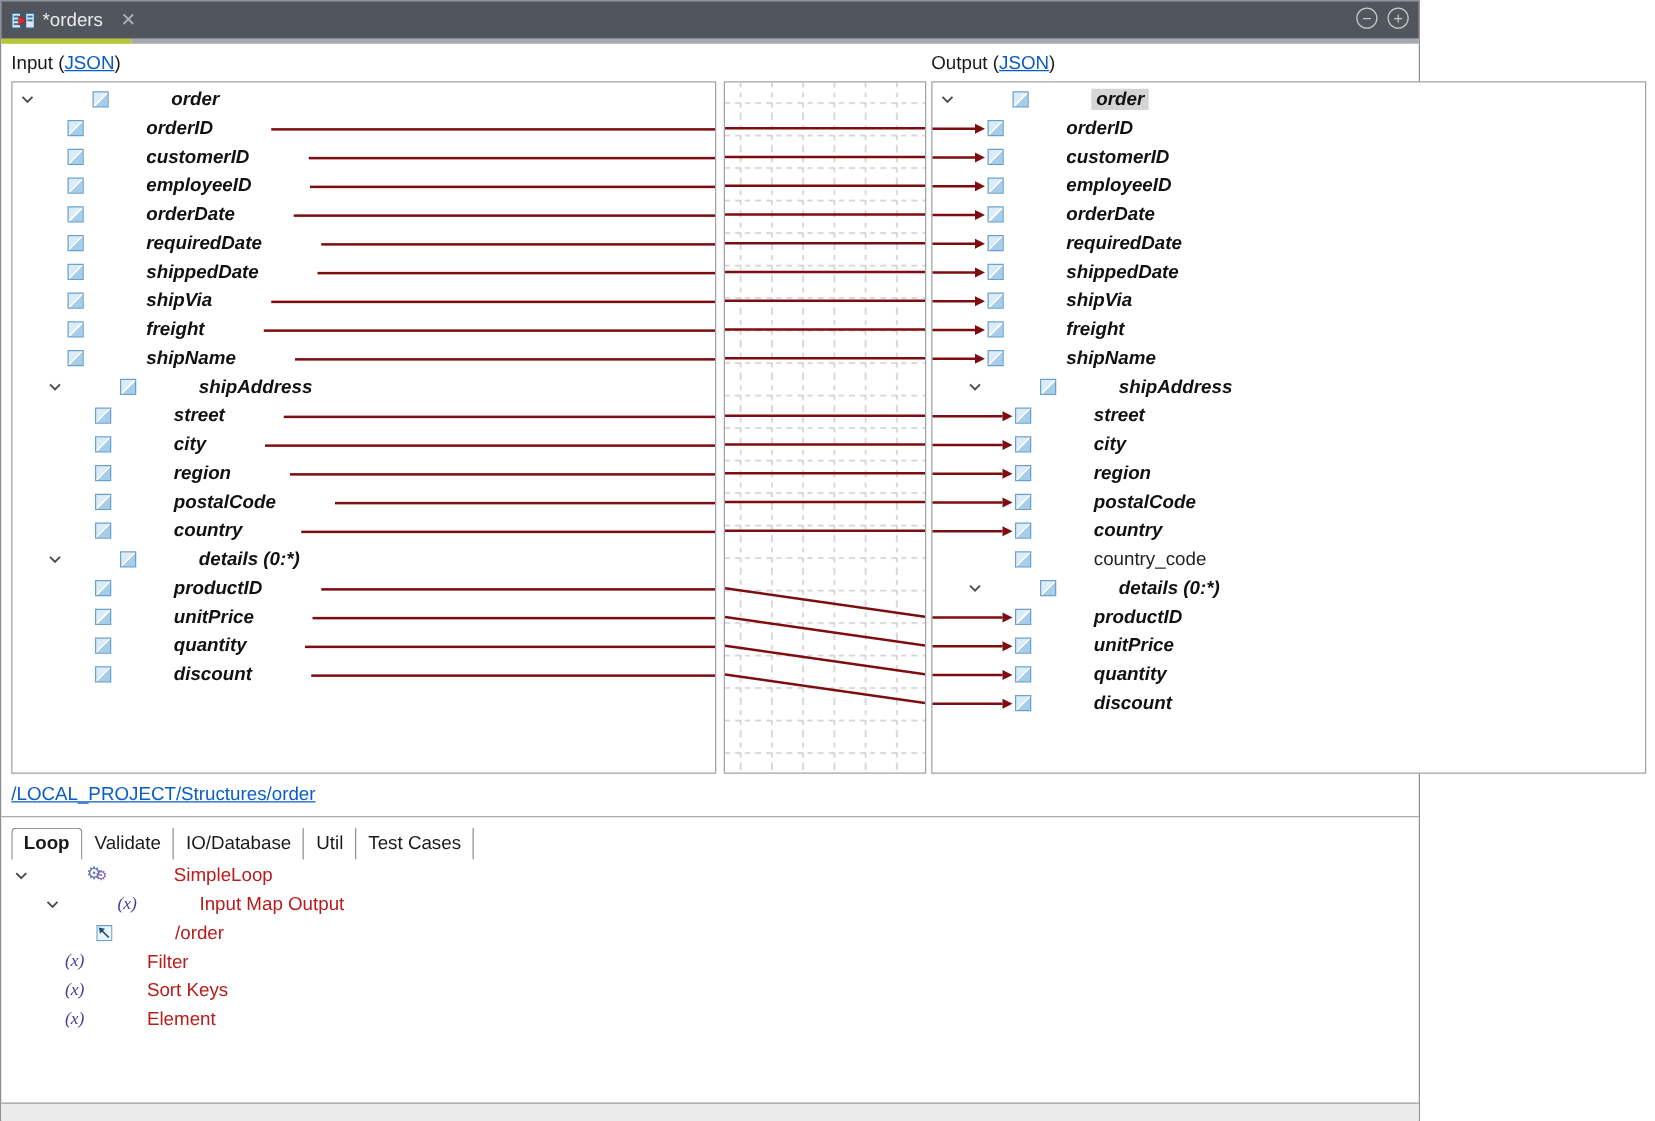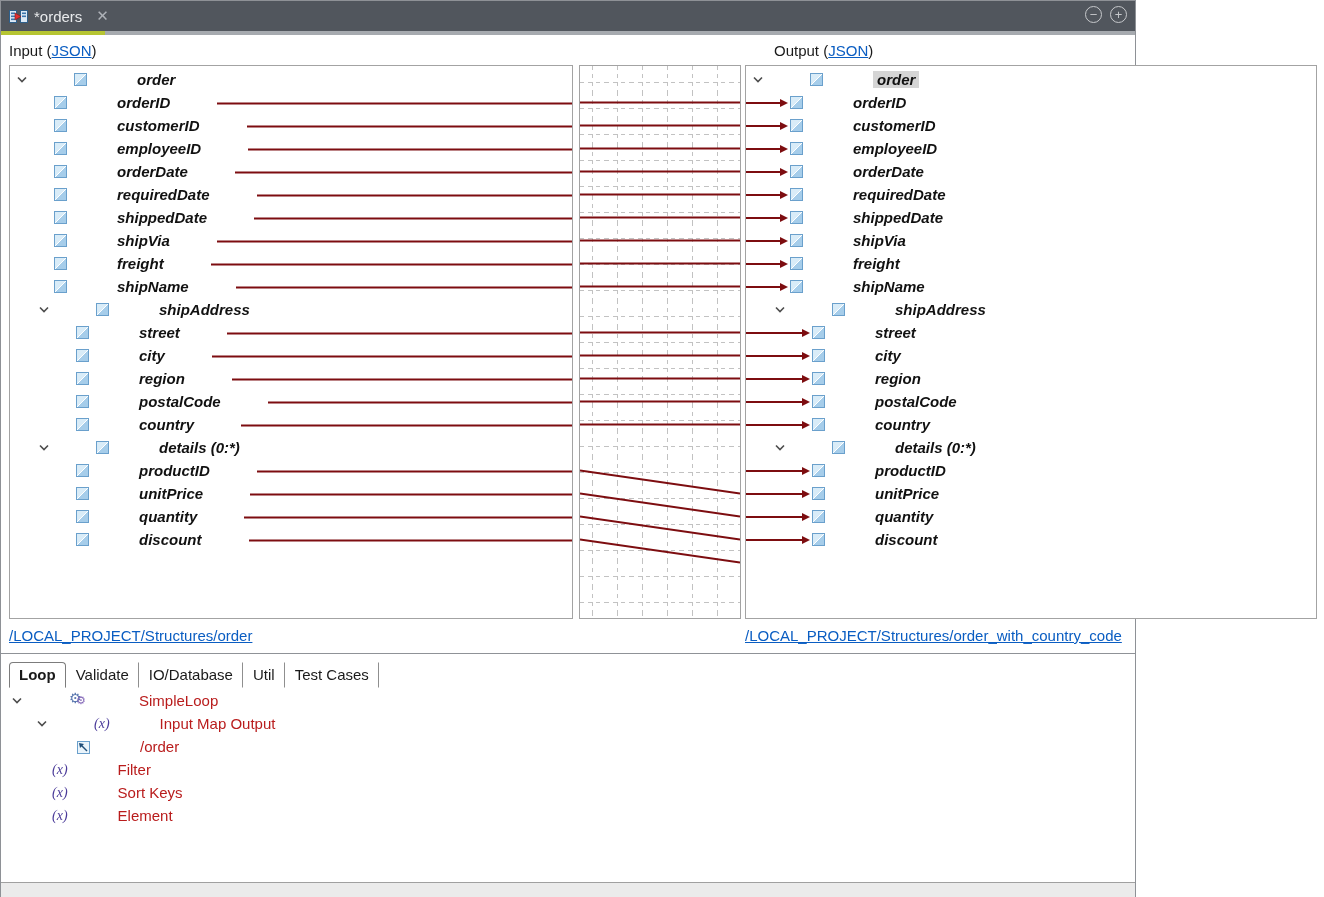--- a/index.html
+++ b/index.html
@@ -91,21 +91,21 @@
     </div>
     <div class="win-btns">
       <div class="win-btn">−</div>
       <div class="win-btn">+</div>
     </div>
   </div>
   <div class="tab-underline" id="tab-underline" style="background: rgb(182, 197, 50);"></div>
   <div class="bar-underline"></div>
 
   <div class="pane-title" style="left:8px;"><span>Input (</span><a class="lnk">JSON</a><span>)</span></div>
-  <div class="pane-title" style="left:773px;"><span>Output (</span><a class="lnk">JSON</a><span>)</span></div>
+  <div class="pane-title" style="left:744px;"><span>Output (</span><a class="lnk">JSON</a><span>)</span></div>
 
   <div class="panel" id="input-panel">
     <div class="tree" id="input-tree">
         <div class="trow" style="padding-left: 4px;">
           <span class="chev">
             <svg width="10" height="7" viewBox="0 0 10 7">
               <polyline points="1,1.5 5,5.5 9,1.5" fill="none" stroke="#4d4d4d" stroke-width="1.6"></polyline>
             </svg>
           </span>
           <span class="node-icon"></span>
@@ -336,20 +336,24 @@
         <div class="trow" style="padding-left: 66px;">
           <div class="arrow" style="width: 56px;"></div>
           <span class="node-icon"></span>
           <span class="nlabel">postalCode</span>
         </div>
         <div class="trow" style="padding-left: 66px;">
           <div class="arrow" style="width: 56px;"></div>
           <span class="node-icon"></span>
           <span class="nlabel">country</span>
         </div>
+        <div class="trow" style="padding-left: 66px;">
+          <span class="node-icon"></span>
+          <span class="nlabel plain">country_code</span>
+        </div>
         <div class="trow" style="padding-left: 26px;">
           <span class="chev">
             <svg width="10" height="7" viewBox="0 0 10 7">
               <polyline points="1,1.5 5,5.5 9,1.5" fill="none" stroke="#4d4d4d" stroke-width="1.6"></polyline>
             </svg>
           </span>
           <span class="node-icon"></span>
           <span class="nlabel">details (0:*)</span>
         </div>
         <div class="trow" style="padding-left: 66px;">
@@ -370,23 +374,20 @@
         <div class="trow" style="padding-left: 66px;">
           <div class="arrow" style="width: 56px;"></div>
           <span class="node-icon"></span>
           <span class="nlabel">discount</span>
         </div>
       </div>
   </div>
 
   <div class="src-link" style="left:8px;">
     <a class="lnk">/LOCAL_PROJECT/Structures/order</a>
-  </div>
-  <div class="src-link" style="left:744px;">
-    <a class="lnk">/LOCAL_PROJECT/Structures/order_with_country_code</a>
   </div>
 
   <div class="divider"></div>
   <div class="btabs" id="bottom-tabs">
       <div class="btab active">Loop</div>
       <div class="btab">Validate</div>
       <div class="btab">IO/Database</div>
       <div class="btab">Util</div>
       <div class="btab">Test Cases</div>
     </div>

